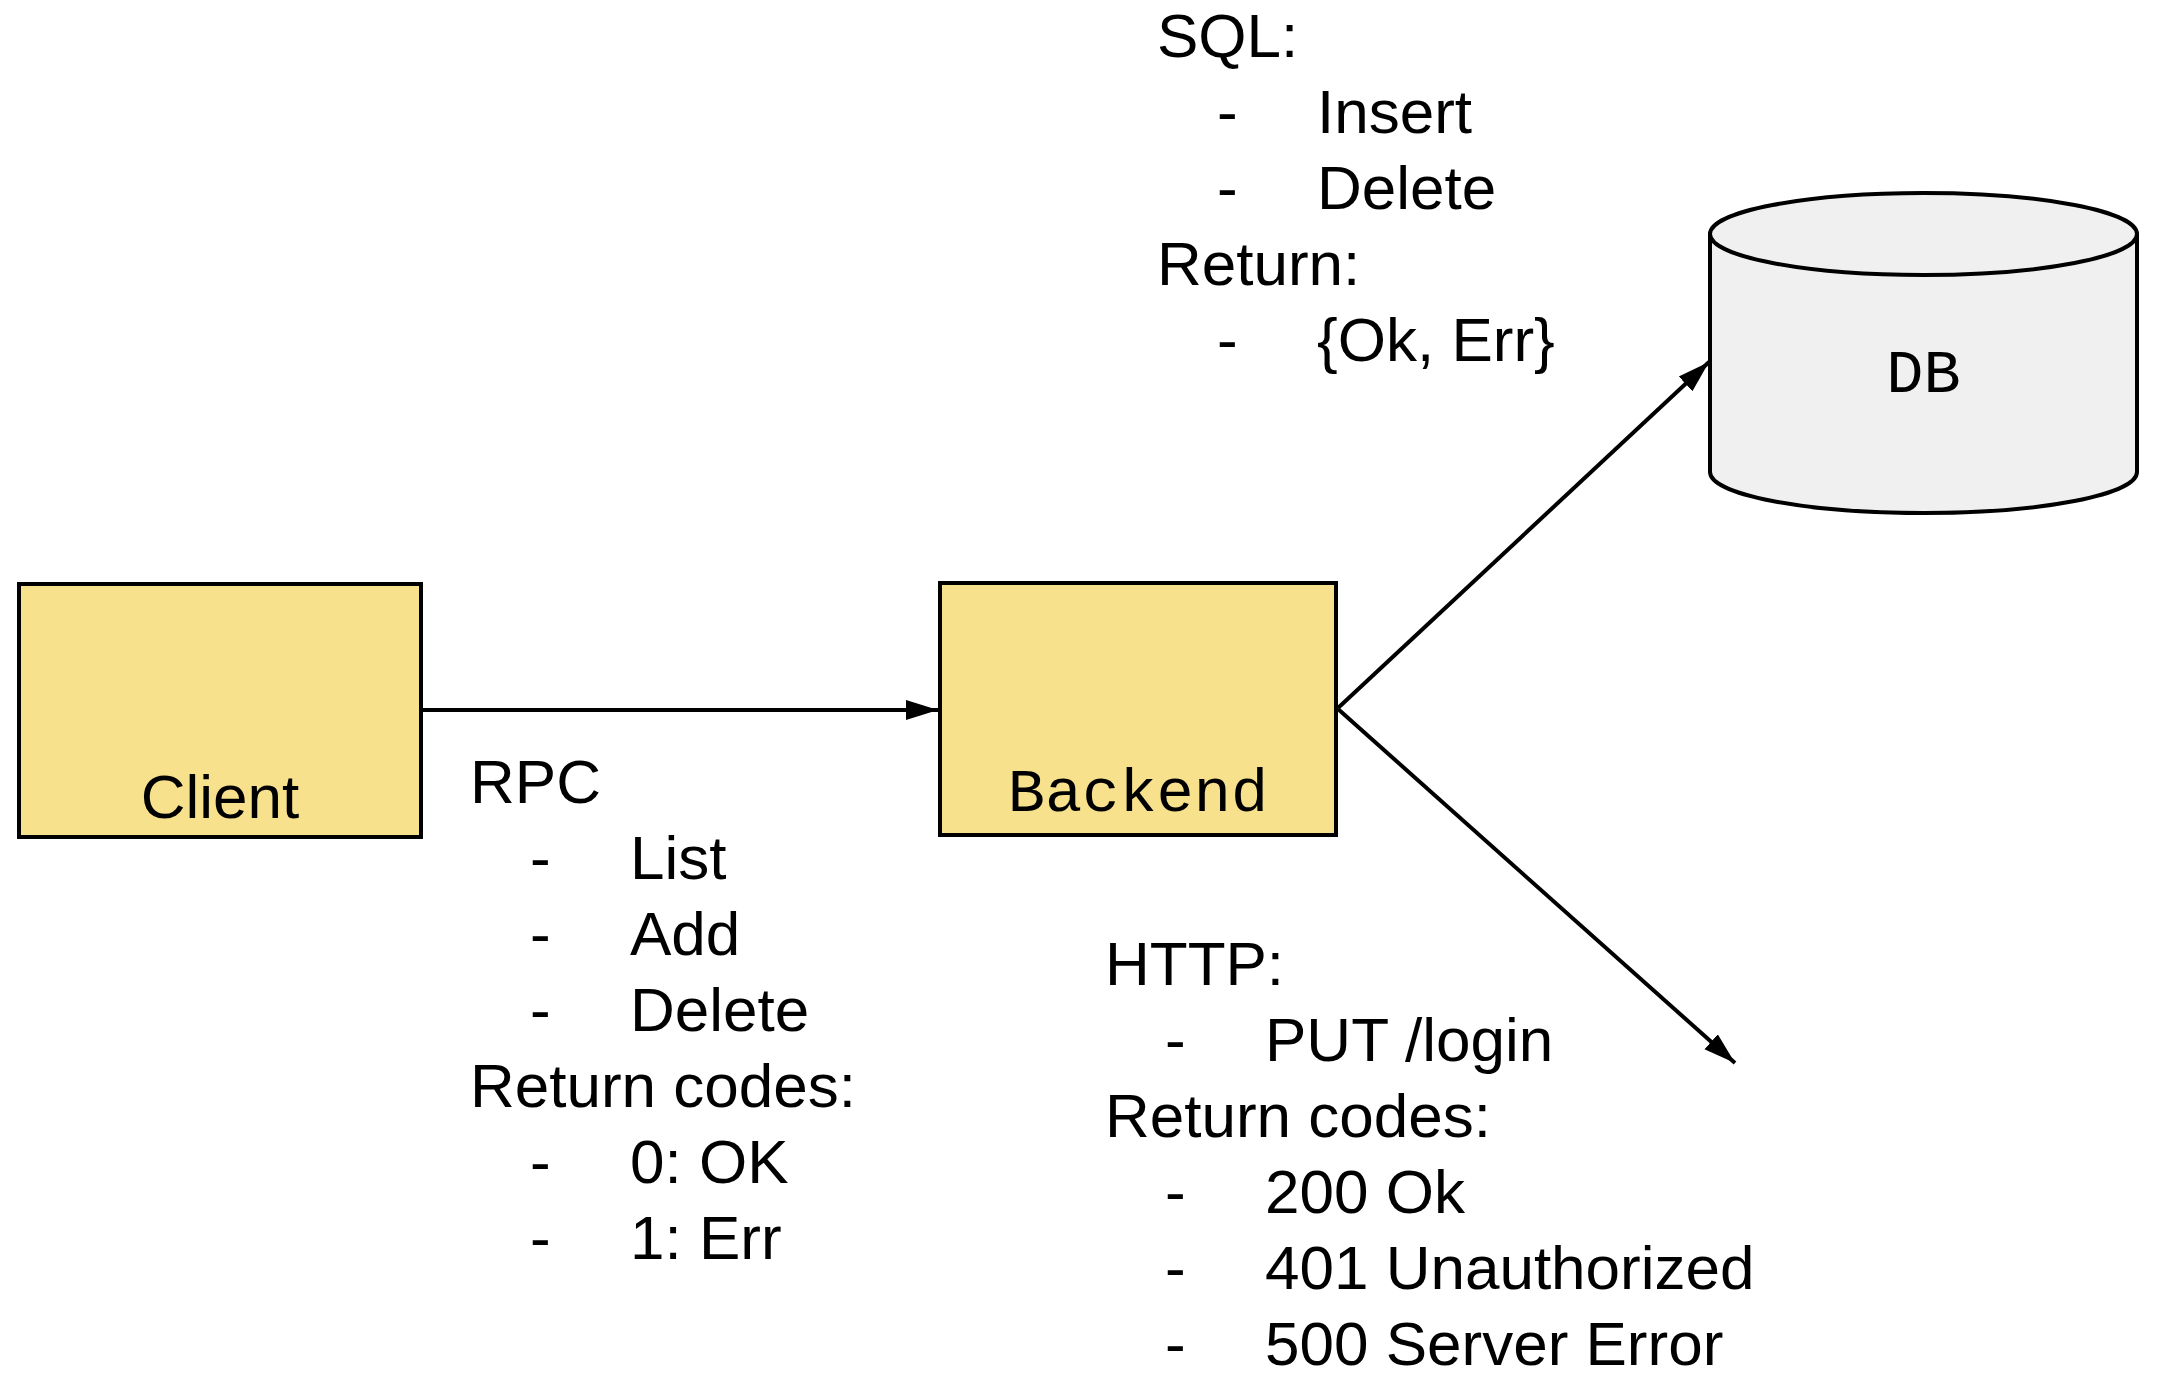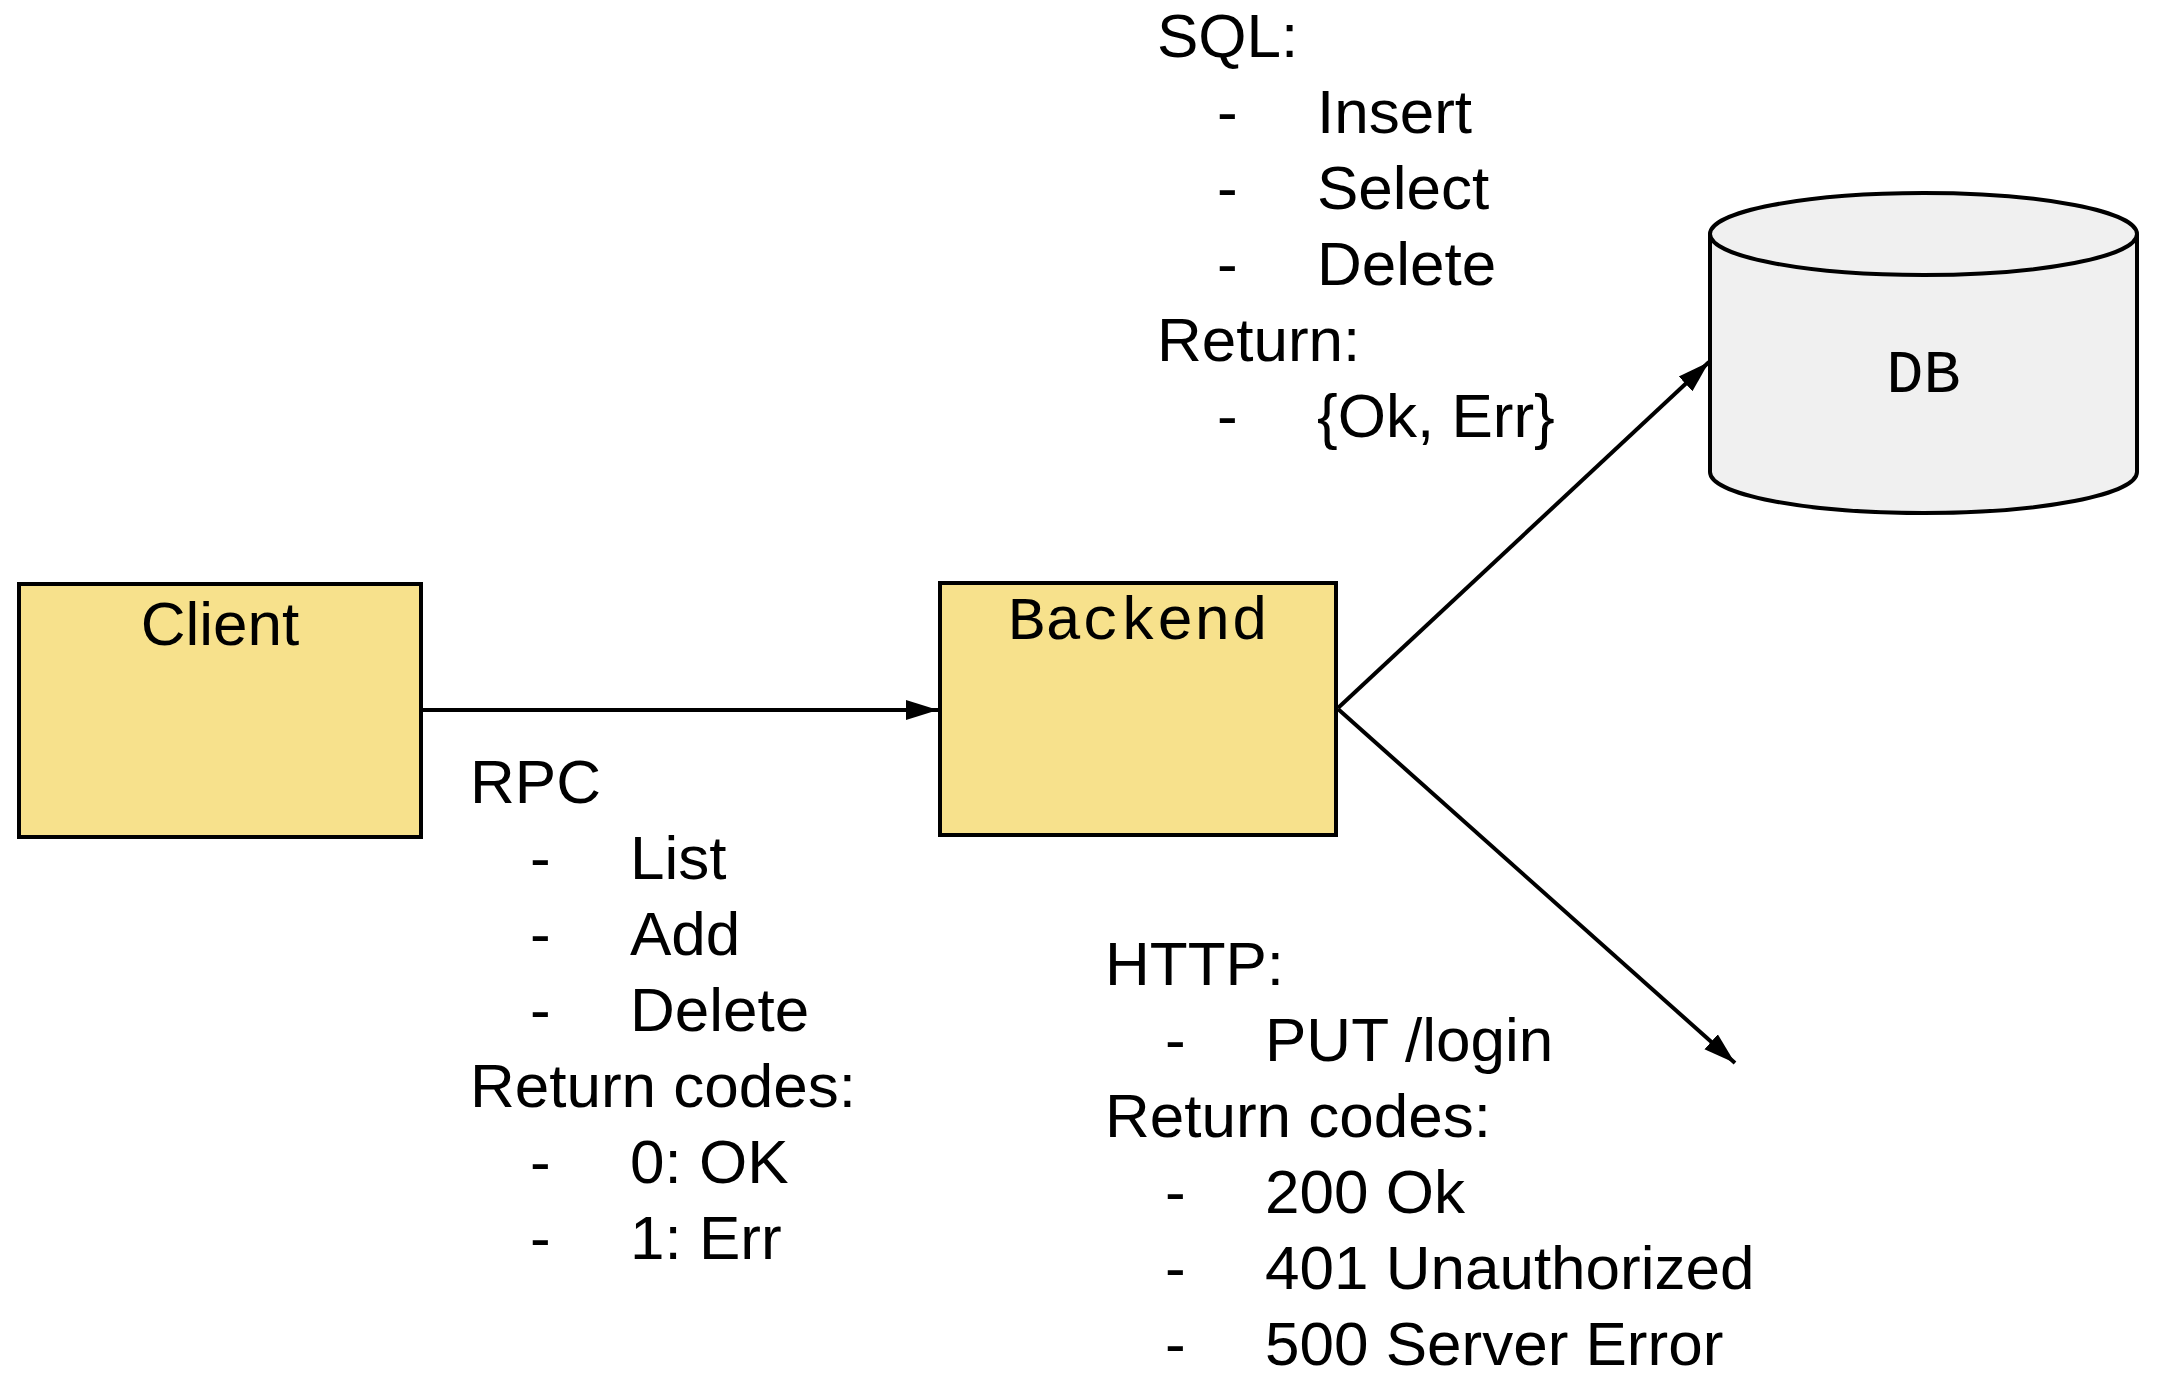--- a/index.html
+++ b/index.html
@@ -19,21 +19,21 @@
   .layer {
     position: absolute;
     left: 0;
     top: 0;
   }
   .node {
     position: absolute;
     box-sizing: border-box;
     border: 4px solid #000000;
     display: flex;
-    align-items: flex-start;
+    align-items: flex-end;
     justify-content: center;
     text-align: center;
     font-size: 62px;
     line-height: 76px;
   }
   .node.yellow { background: #F7E18C; }
   .node.gray   { background: #F0F0F0; }
   .node-client   { left: 17px;   top: 582px; width: 406px; height: 257px; }
   .node-backend  { left: 938px;  top: 581px; width: 400px; height: 256px; font-family: Liberation Mono, monospace; }
   .node-idp      { left: 1737px; top: 941px; width: 399px; height: 256px; }
@@ -96,23 +96,20 @@
 
 
   <div class="db-label">DB</div>
 
   <div class="anno anno-sql">
     <div class="line">SQL:</div>
     <div class="line">
       <span class="dash">-</span><span>Insert</span>
     </div>
     <div class="line">
-      <span class="dash">-</span><span>Select</span>
-    </div>
-    <div class="line">
       <span class="dash">-</span><span>Delete</span>
     </div>
     <div class="line">Return:</div>
     <div class="line">
       <span class="dash">-</span><span>{Ok, Err}</span>
     </div>
   </div>
 
   <div class="anno anno-rpc">
     <div class="line">RPC</div>

